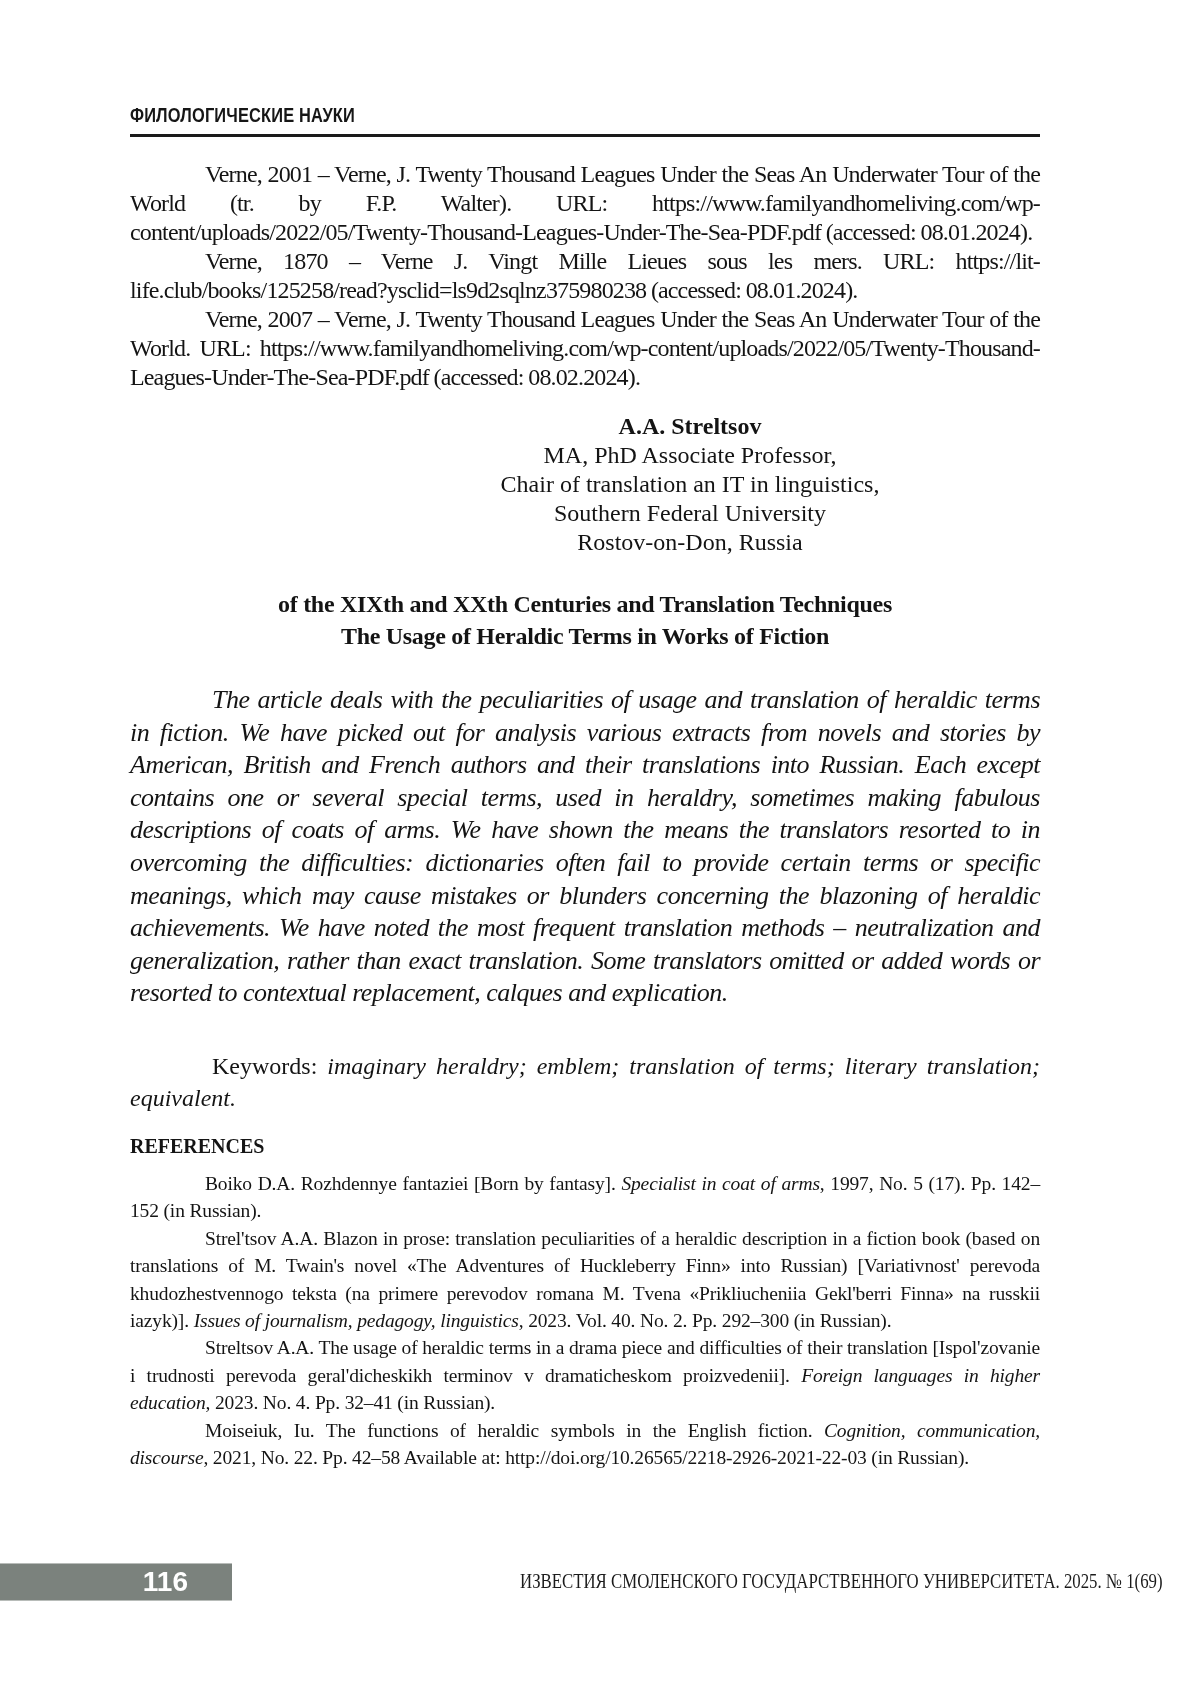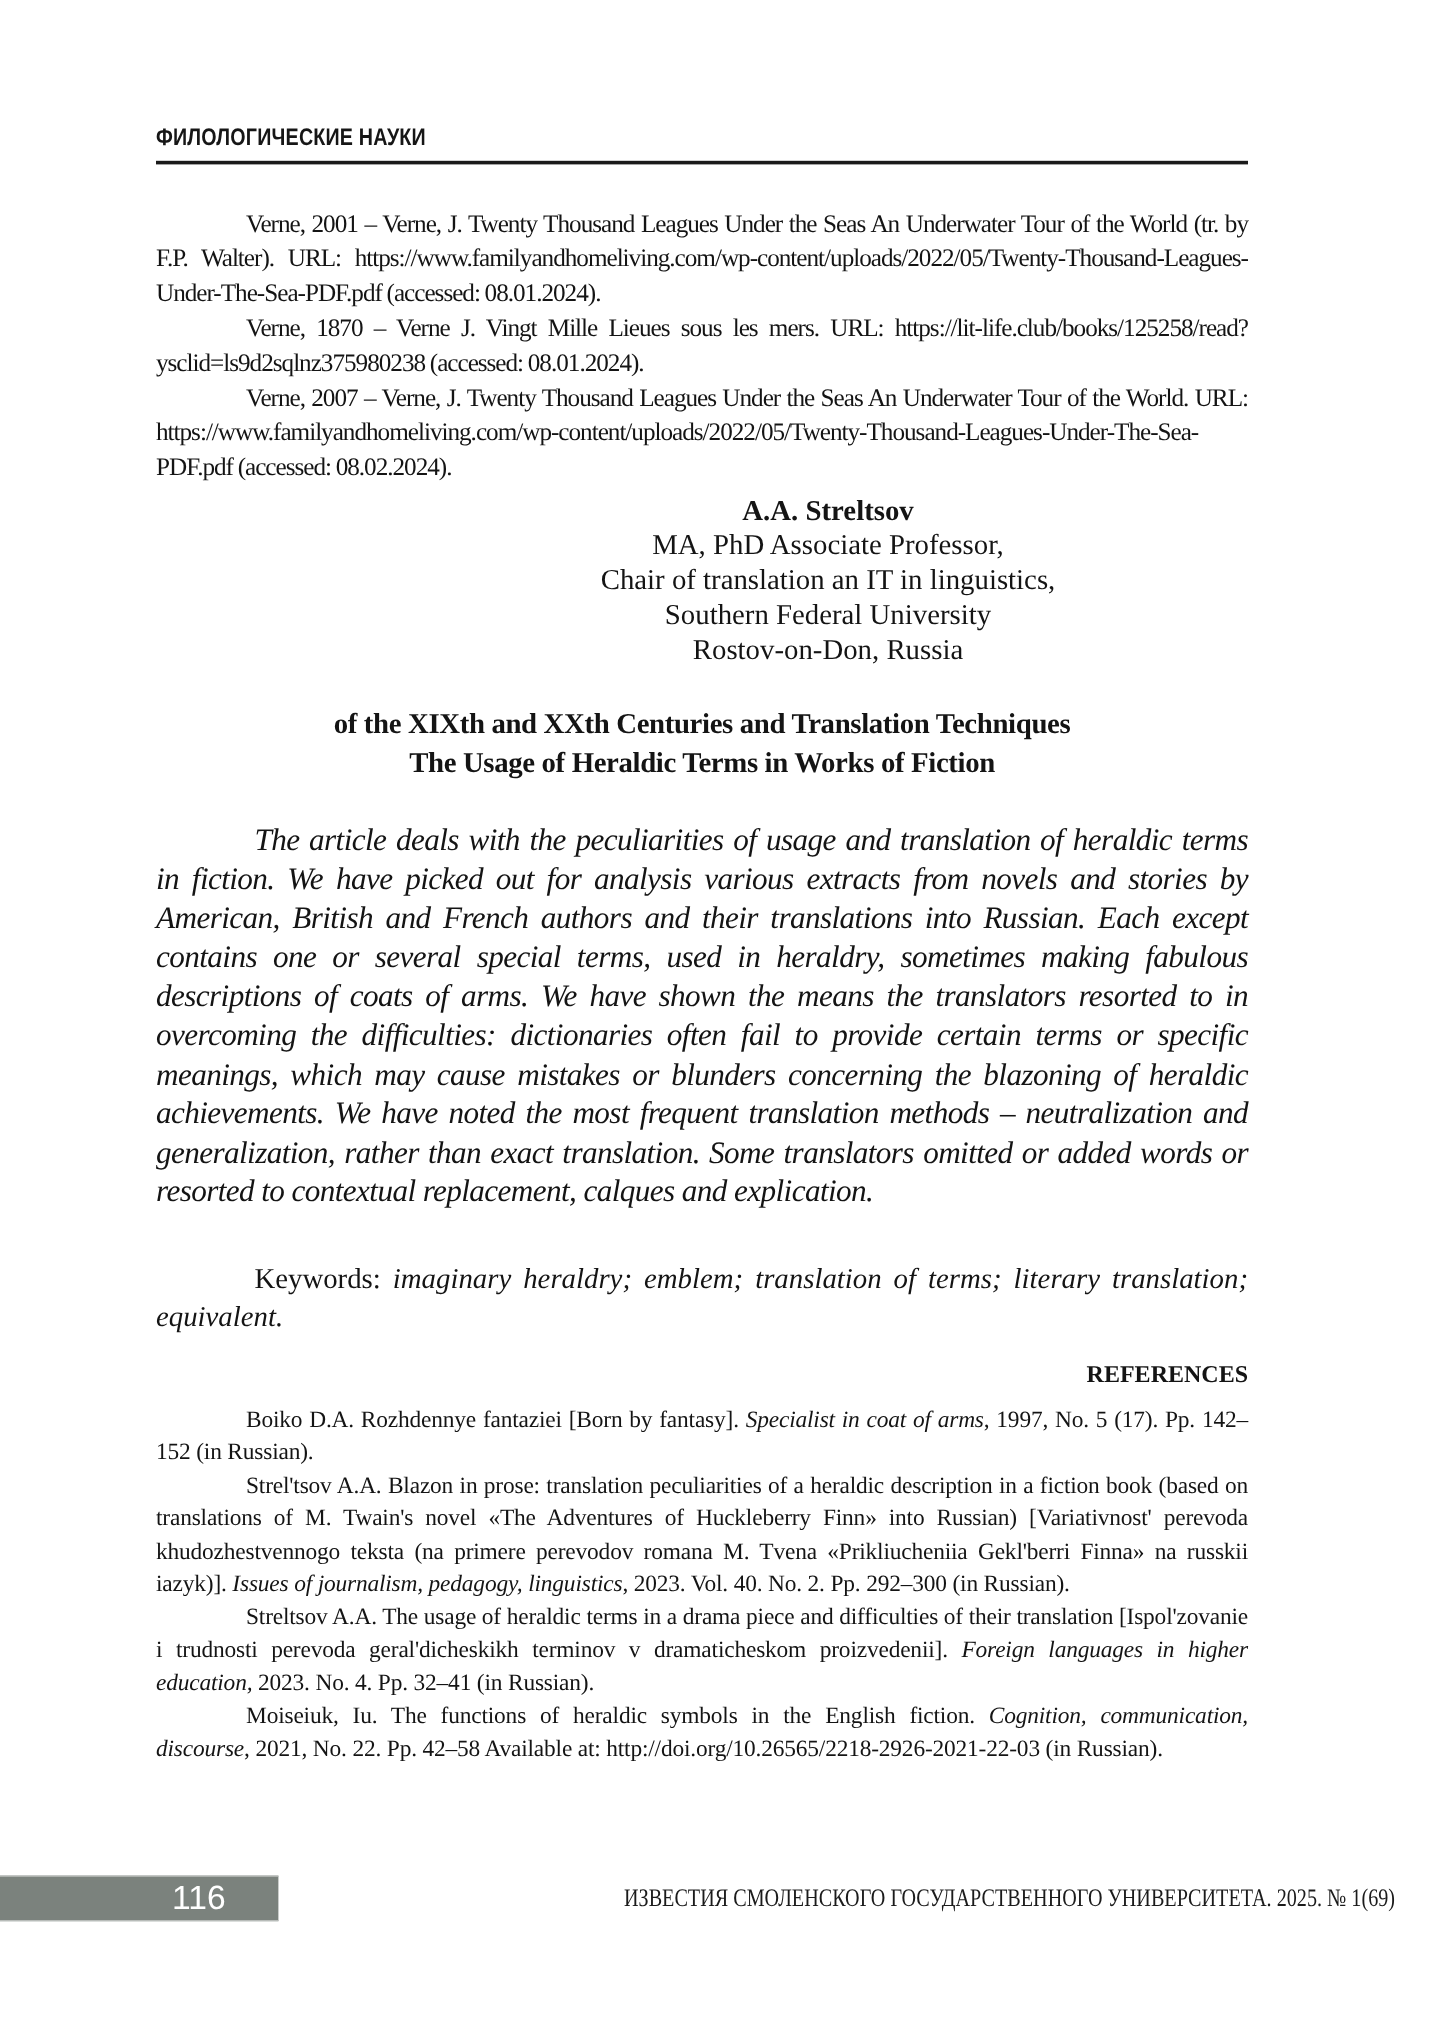--- a/index.html
+++ b/index.html
@@ -37,24 +37,24 @@
     .head-rule {
       position: absolute;
       top: 134px;
       left: 0;
       width: 910px;
       height: 3px;
       background: #1a1a1a;
     }
     .refs-top {
       position: absolute;
-      top: 172px;
-      left: 0;
-      width: 910px;
-      font-size: 21px;
+      top: 160px;
+      left: 0;
+      width: 910px;
+      font-size: 24px;
       line-height: 29px;
       letter-spacing: -0.85px;
       word-spacing: -0.5px;
     }
     .ref {
       margin: 0;
       text-align: justify;
       text-indent: 75px;
     }
     .author-block {
@@ -108,21 +108,21 @@
       margin: 0;
     }
     .keywords .kw-list {
       font-style: italic;
     }
     .refs-heading {
       position: absolute;
       top: 1133px;
       left: 0;
       width: 910px;
-      text-align: right;
+      text-align: left;
       font-weight: bold;
       font-size: 20px;
       line-height: 26px;
     }
     .refs-bottom {
       position: absolute;
       top: 1170px;
       left: 0;
       width: 910px;
       font-size: 19.5px;
@@ -140,21 +140,21 @@
       height: 36px;
       background: #7b827d;
       border-top: 1px solid #b8bcb9;
       border-bottom: 1px solid #b8bcb9;
     }
     .page-number {
       position: absolute;
       right: 44px;
       top: 3px;
       font-family: "Liberation Sans", sans-serif;
-      font-weight: normal;
+      font-weight: bold;
       font-size: 28px;
       color: #ffffff;
       line-height: 30px;
     }
     .journal-footer {
       position: absolute;
       left: 390px;
       top: 1566px;
       width: 650px;
       text-align: right;

